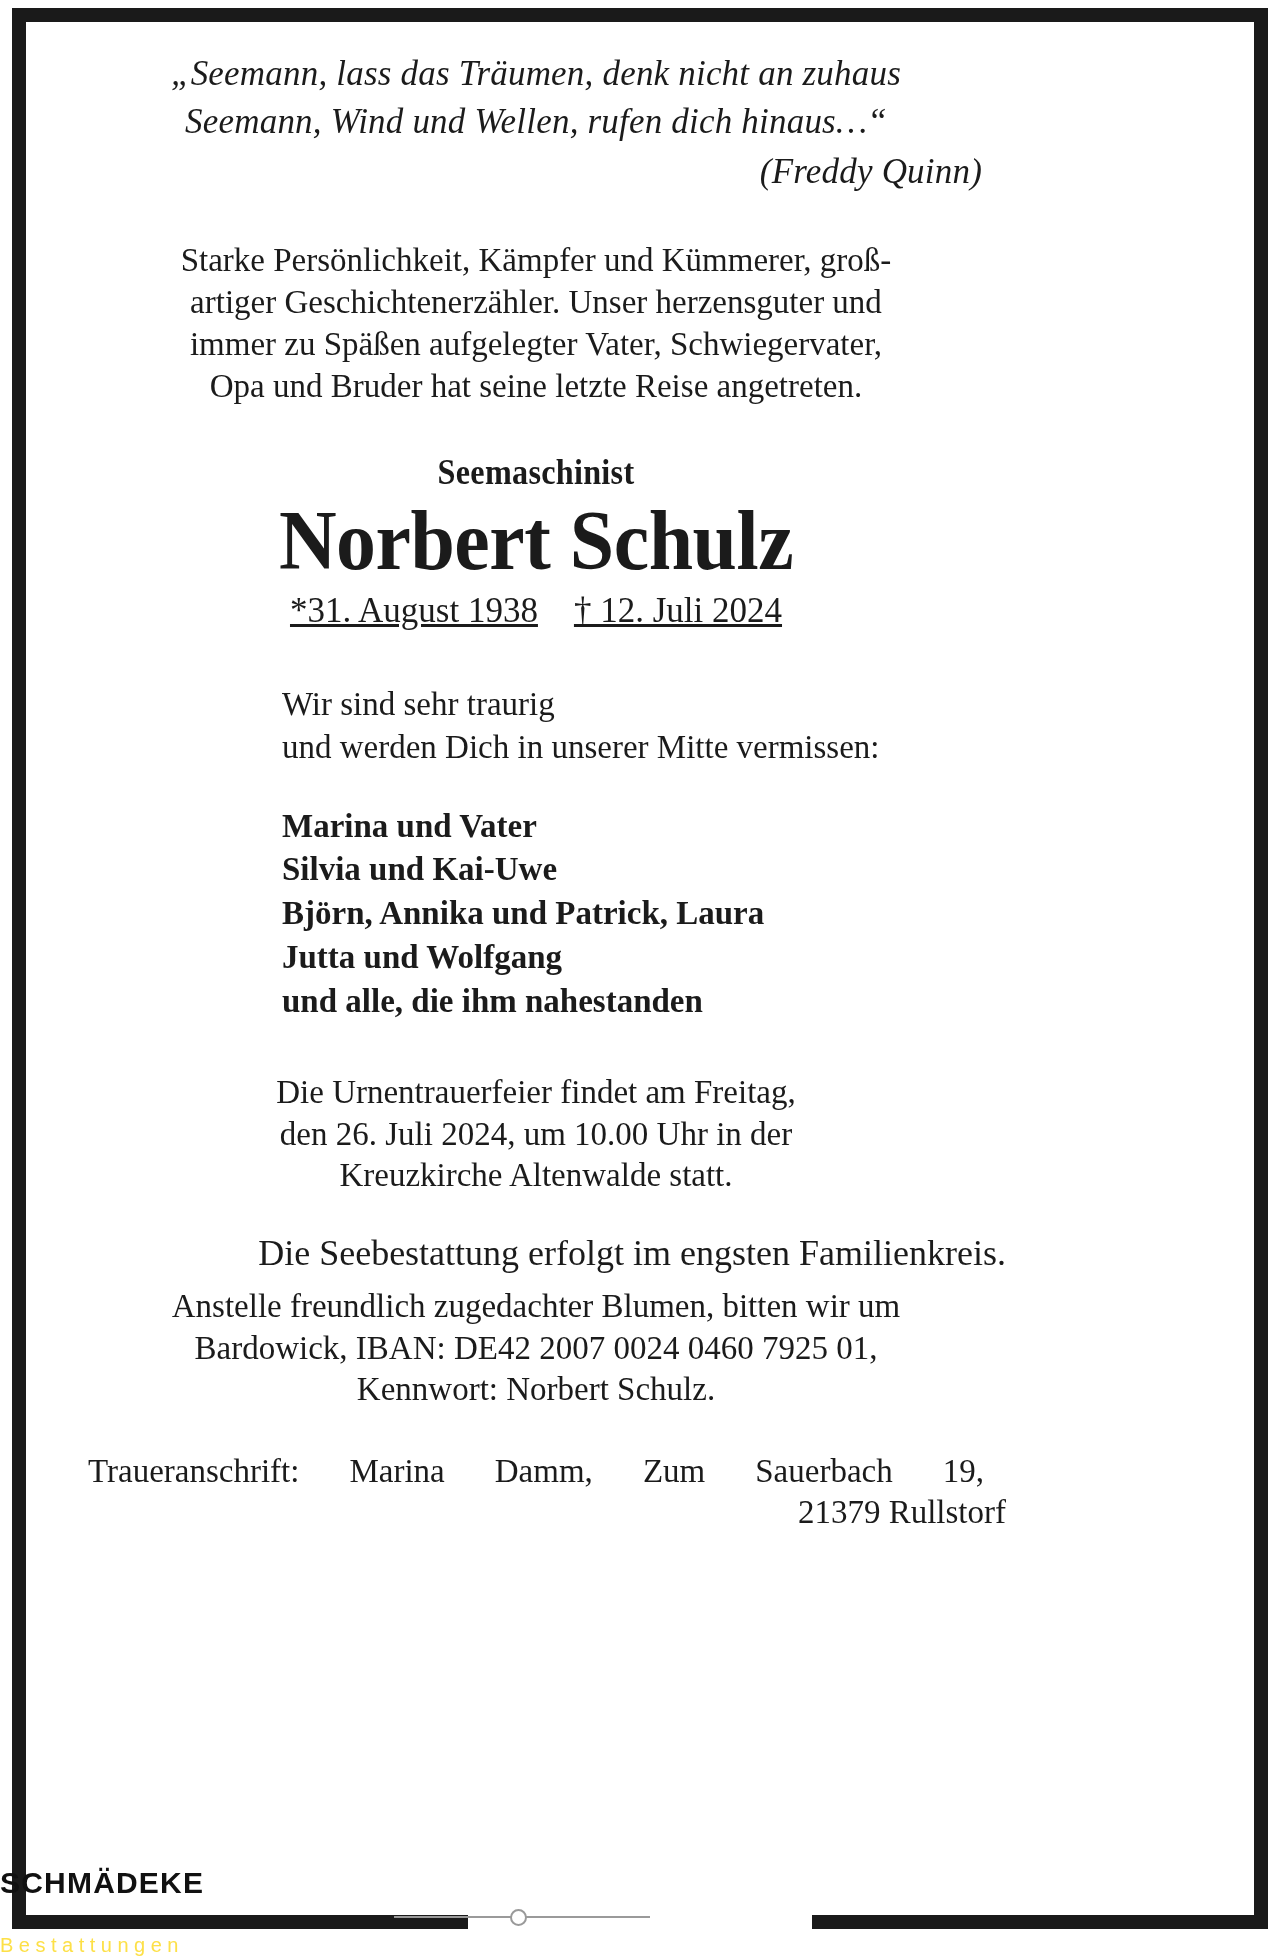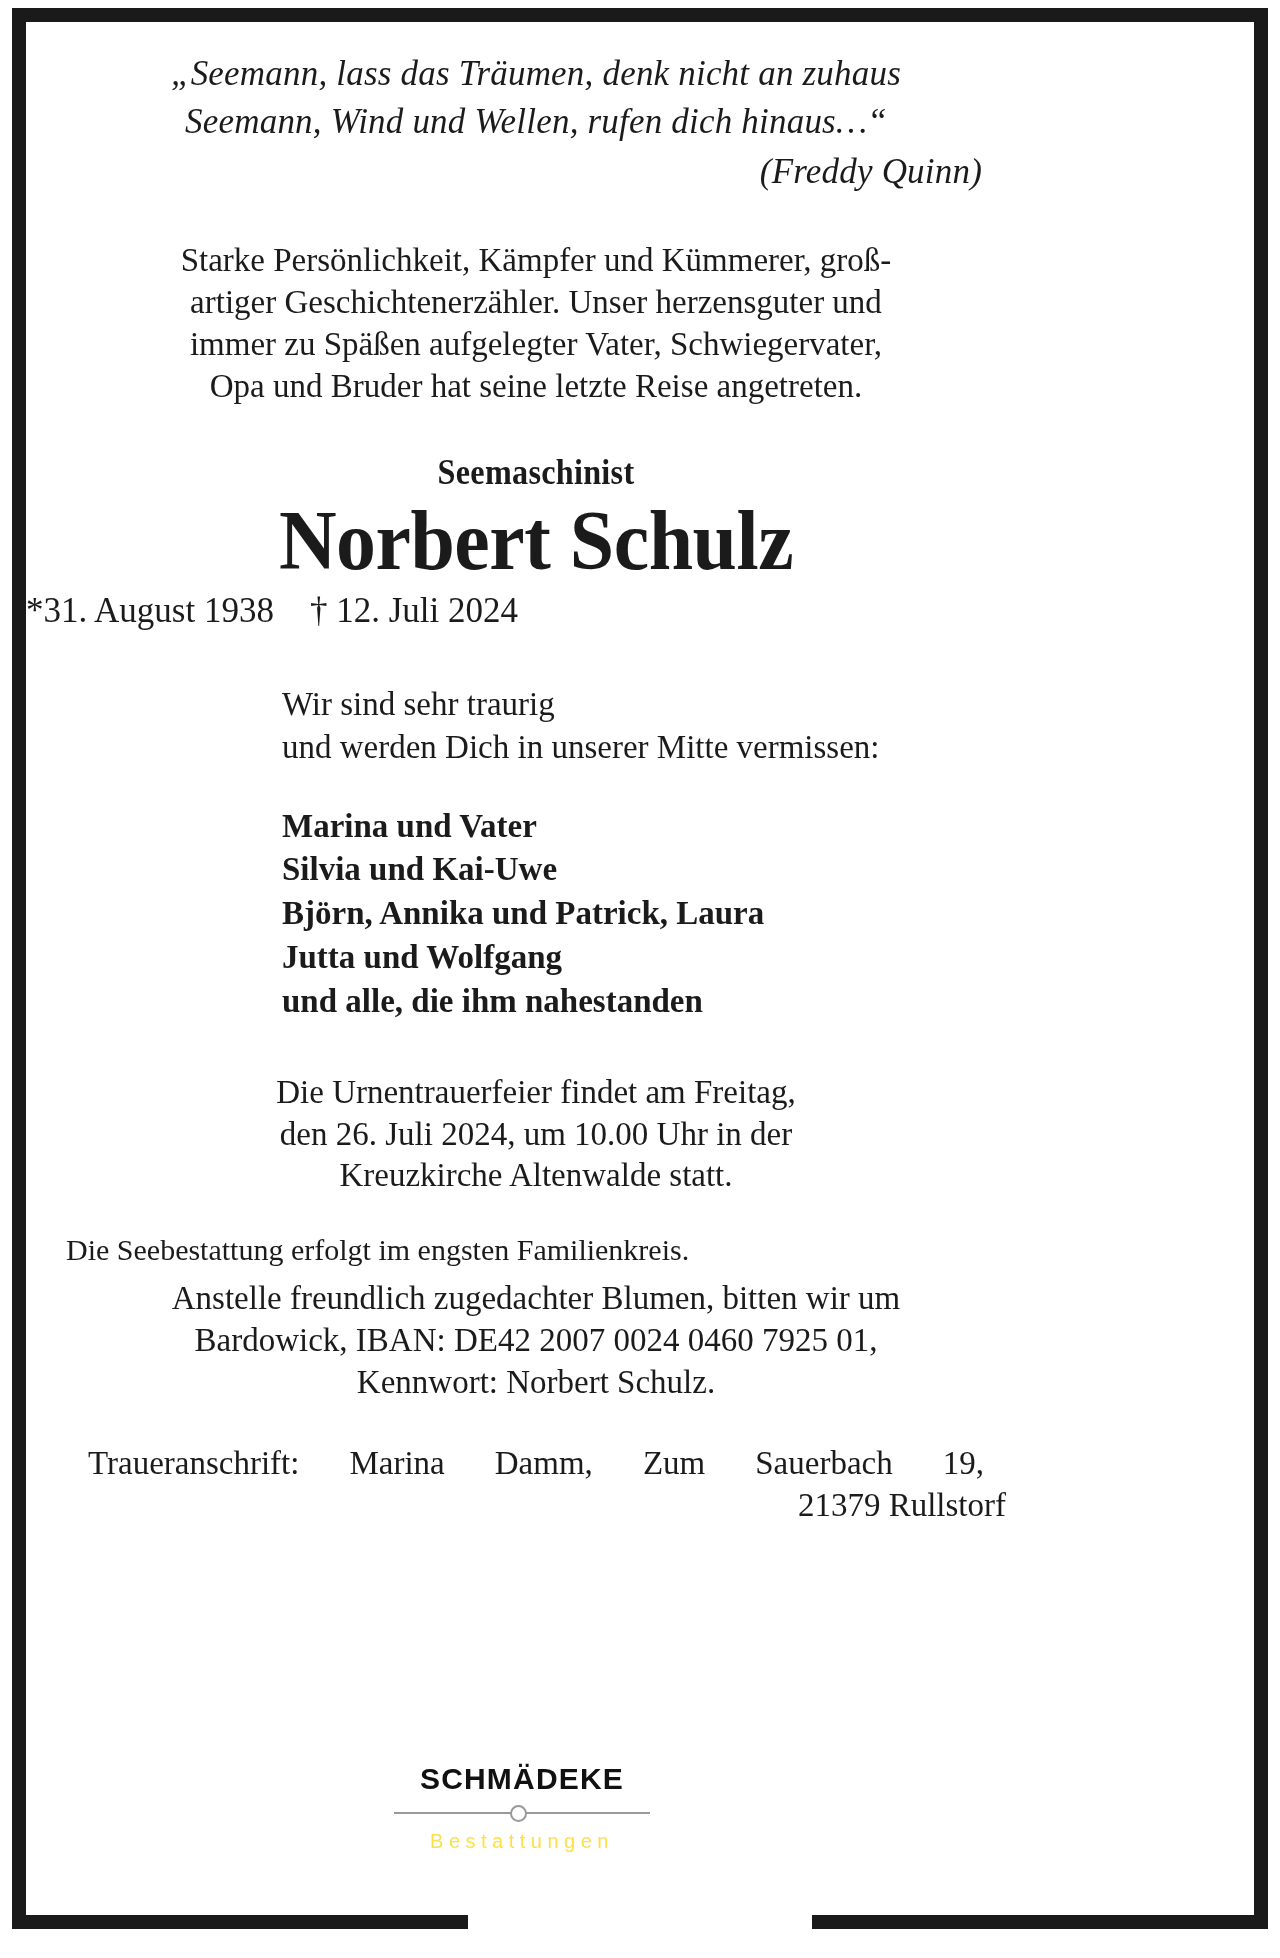--- a/index.html
+++ b/index.html
@@ -98,23 +98,24 @@
     text-align: center;
     font-weight: bold;
     font-size: 84px;
     line-height: 1.04;
     letter-spacing: -0.5px;
     transform: scaleX(0.95);
   }
 
   .dates {
     margin-top: 6px;
-    text-align: left;
+    text-align: center;
     font-size: 35px;
     white-space: nowrap;
+    text-decoration: underline;
   }
   .dates .gap { display: inline-block; width: 36px; }
 
   .mourn-intro {
     margin: 52px 0 0 0;
     padding-left: 256px;
     font-size: 33px;
     line-height: 1.3;
     text-align: left;
   }
@@ -133,23 +134,23 @@
   .ceremony {
     margin: 48px 40px 0 40px;
     font-size: 33px;
     line-height: 1.26;
     text-align: center;
   }
   .ceremony span { display: block; white-space: nowrap; }
 
   .seaburial {
     margin: 34px 40px 0 40px;
-    font-size: 30px;
-    line-height: 1.26;
-    text-align: left;
+    font-size: 36px;
+    line-height: 1.26;
+    text-align: right;
   }
 
   .donation {
     margin: 10px 40px 0 40px;
     font-size: 33px;
     line-height: 1.26;
     text-align: center;
   }
   .donation span { display: block; white-space: nowrap; }
 
@@ -165,24 +166,23 @@
     text-align-last: justify;
     white-space: normal;
     padding: 0 22px;
   }
   .address .city { display: block; text-align: right; }
 
   
   .logo-wrap {
     position: absolute;
     left: 0;
-    top: 1764px;
+    top: 1868px;
     width: 1044px;
     z-index: 8;
-    text-align: center;
   }
   .logo-name {
     font-family: "Liberation Sans", sans-serif;
     font-weight: bold;
     font-size: 30px;
     letter-spacing: 1.2px;
     color: #111111;
     line-height: 1;
   }
   .logo-rule {

